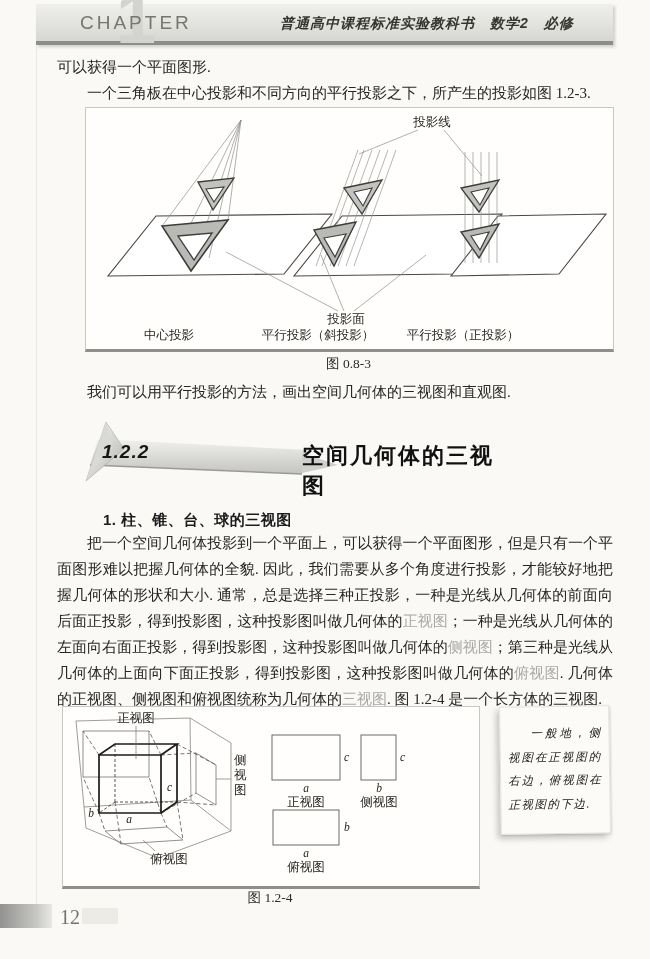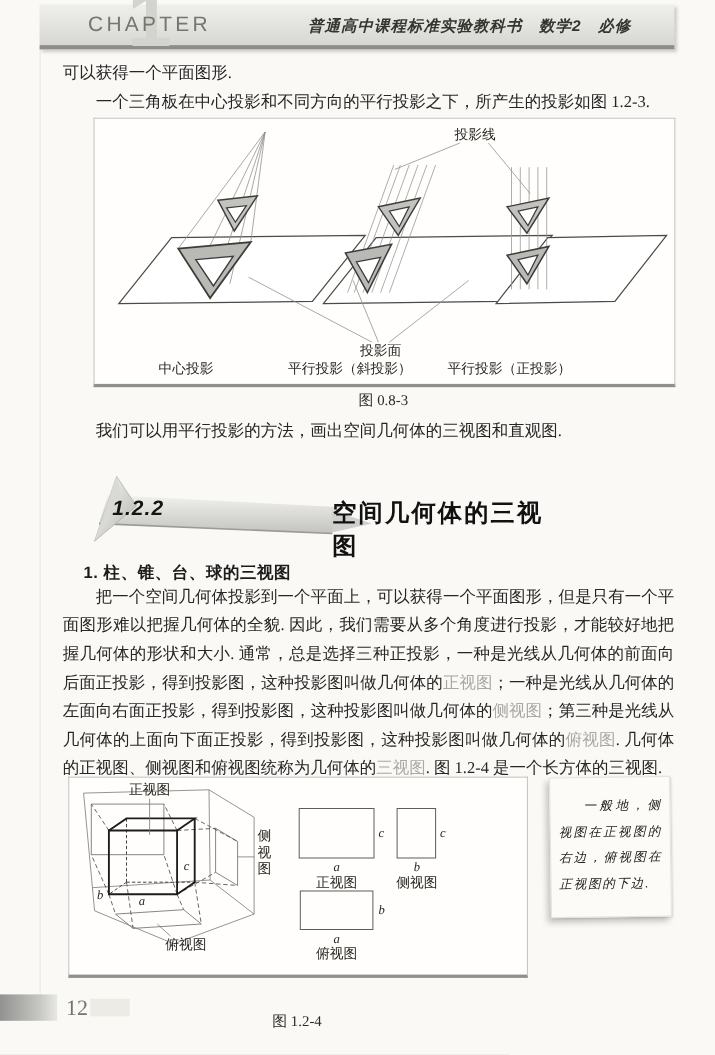--- a/index.html
+++ b/index.html
@@ -41,38 +41,38 @@
 
   
   .fig-box{
     position:absolute;background:#fffefd;
     border:1px solid #c9c7c2;border-bottom:3px solid #908f8b;
   }
   #fig123-box{left:85px;top:107px;width:527px;height:241px;}
   #fig124-box{left:62px;top:706px;width:416px;height:179px;}
   .fig-caption{position:absolute;font-size:13.5px;color:#2b2b2b;text-align:center;}
   #fig123-caption{left:85px;top:355px;width:527px;}
-  #fig124-caption{left:62px;top:889px;width:416px;margin-top:31px;}
+  #fig124-caption{left:62px;top:889px;width:416px;}
   svg{display:block;}
   svg text{font-family:"Liberation Serif","DejaVu Serif",serif;fill:#26261f;}
   .svg-label{font-size:12.5px;}
   .dim{font-size:11.5px;font-style:italic;}
 
   
-  #section-header{position:absolute;left:76px;top:430px;width:440px;height:68px;}
+  #section-header{position:absolute;left:76px;top:419px;width:440px;height:68px;}
   #section-number{
     position:absolute;left:26px;top:22px;font-family:"Liberation Sans","DejaVu Sans",sans-serif;
     font-size:19px;font-weight:bold;font-style:italic;color:#151515;letter-spacing:1px;
   }
   #section-title{
     position:absolute;left:226px;top:22px;font-family:"Liberation Sans","DejaVu Sans",sans-serif;
     font-size:22px;font-weight:bold;color:#111;letter-spacing:2px;
   }
   #subsection-heading{
-    position:absolute;left:76px;top:511px;font-family:"Liberation Sans","DejaVu Sans",sans-serif;
+    position:absolute;left:103px;top:511px;font-family:"Liberation Sans","DejaVu Sans",sans-serif;
     font-size:15px;font-weight:bold;color:#1c1c1c;letter-spacing:.5px;
   }
 
   
   #note-card{
     position:absolute;left:500px;top:706px;width:108px;height:126px;
     background:#fcfbf8;border:1px solid #e6e4df;
     box-shadow:-3px 4px 6px rgba(0,0,0,.22),1px 1px 2px rgba(0,0,0,.12);
     transform:rotate(-0.8deg);
   }

